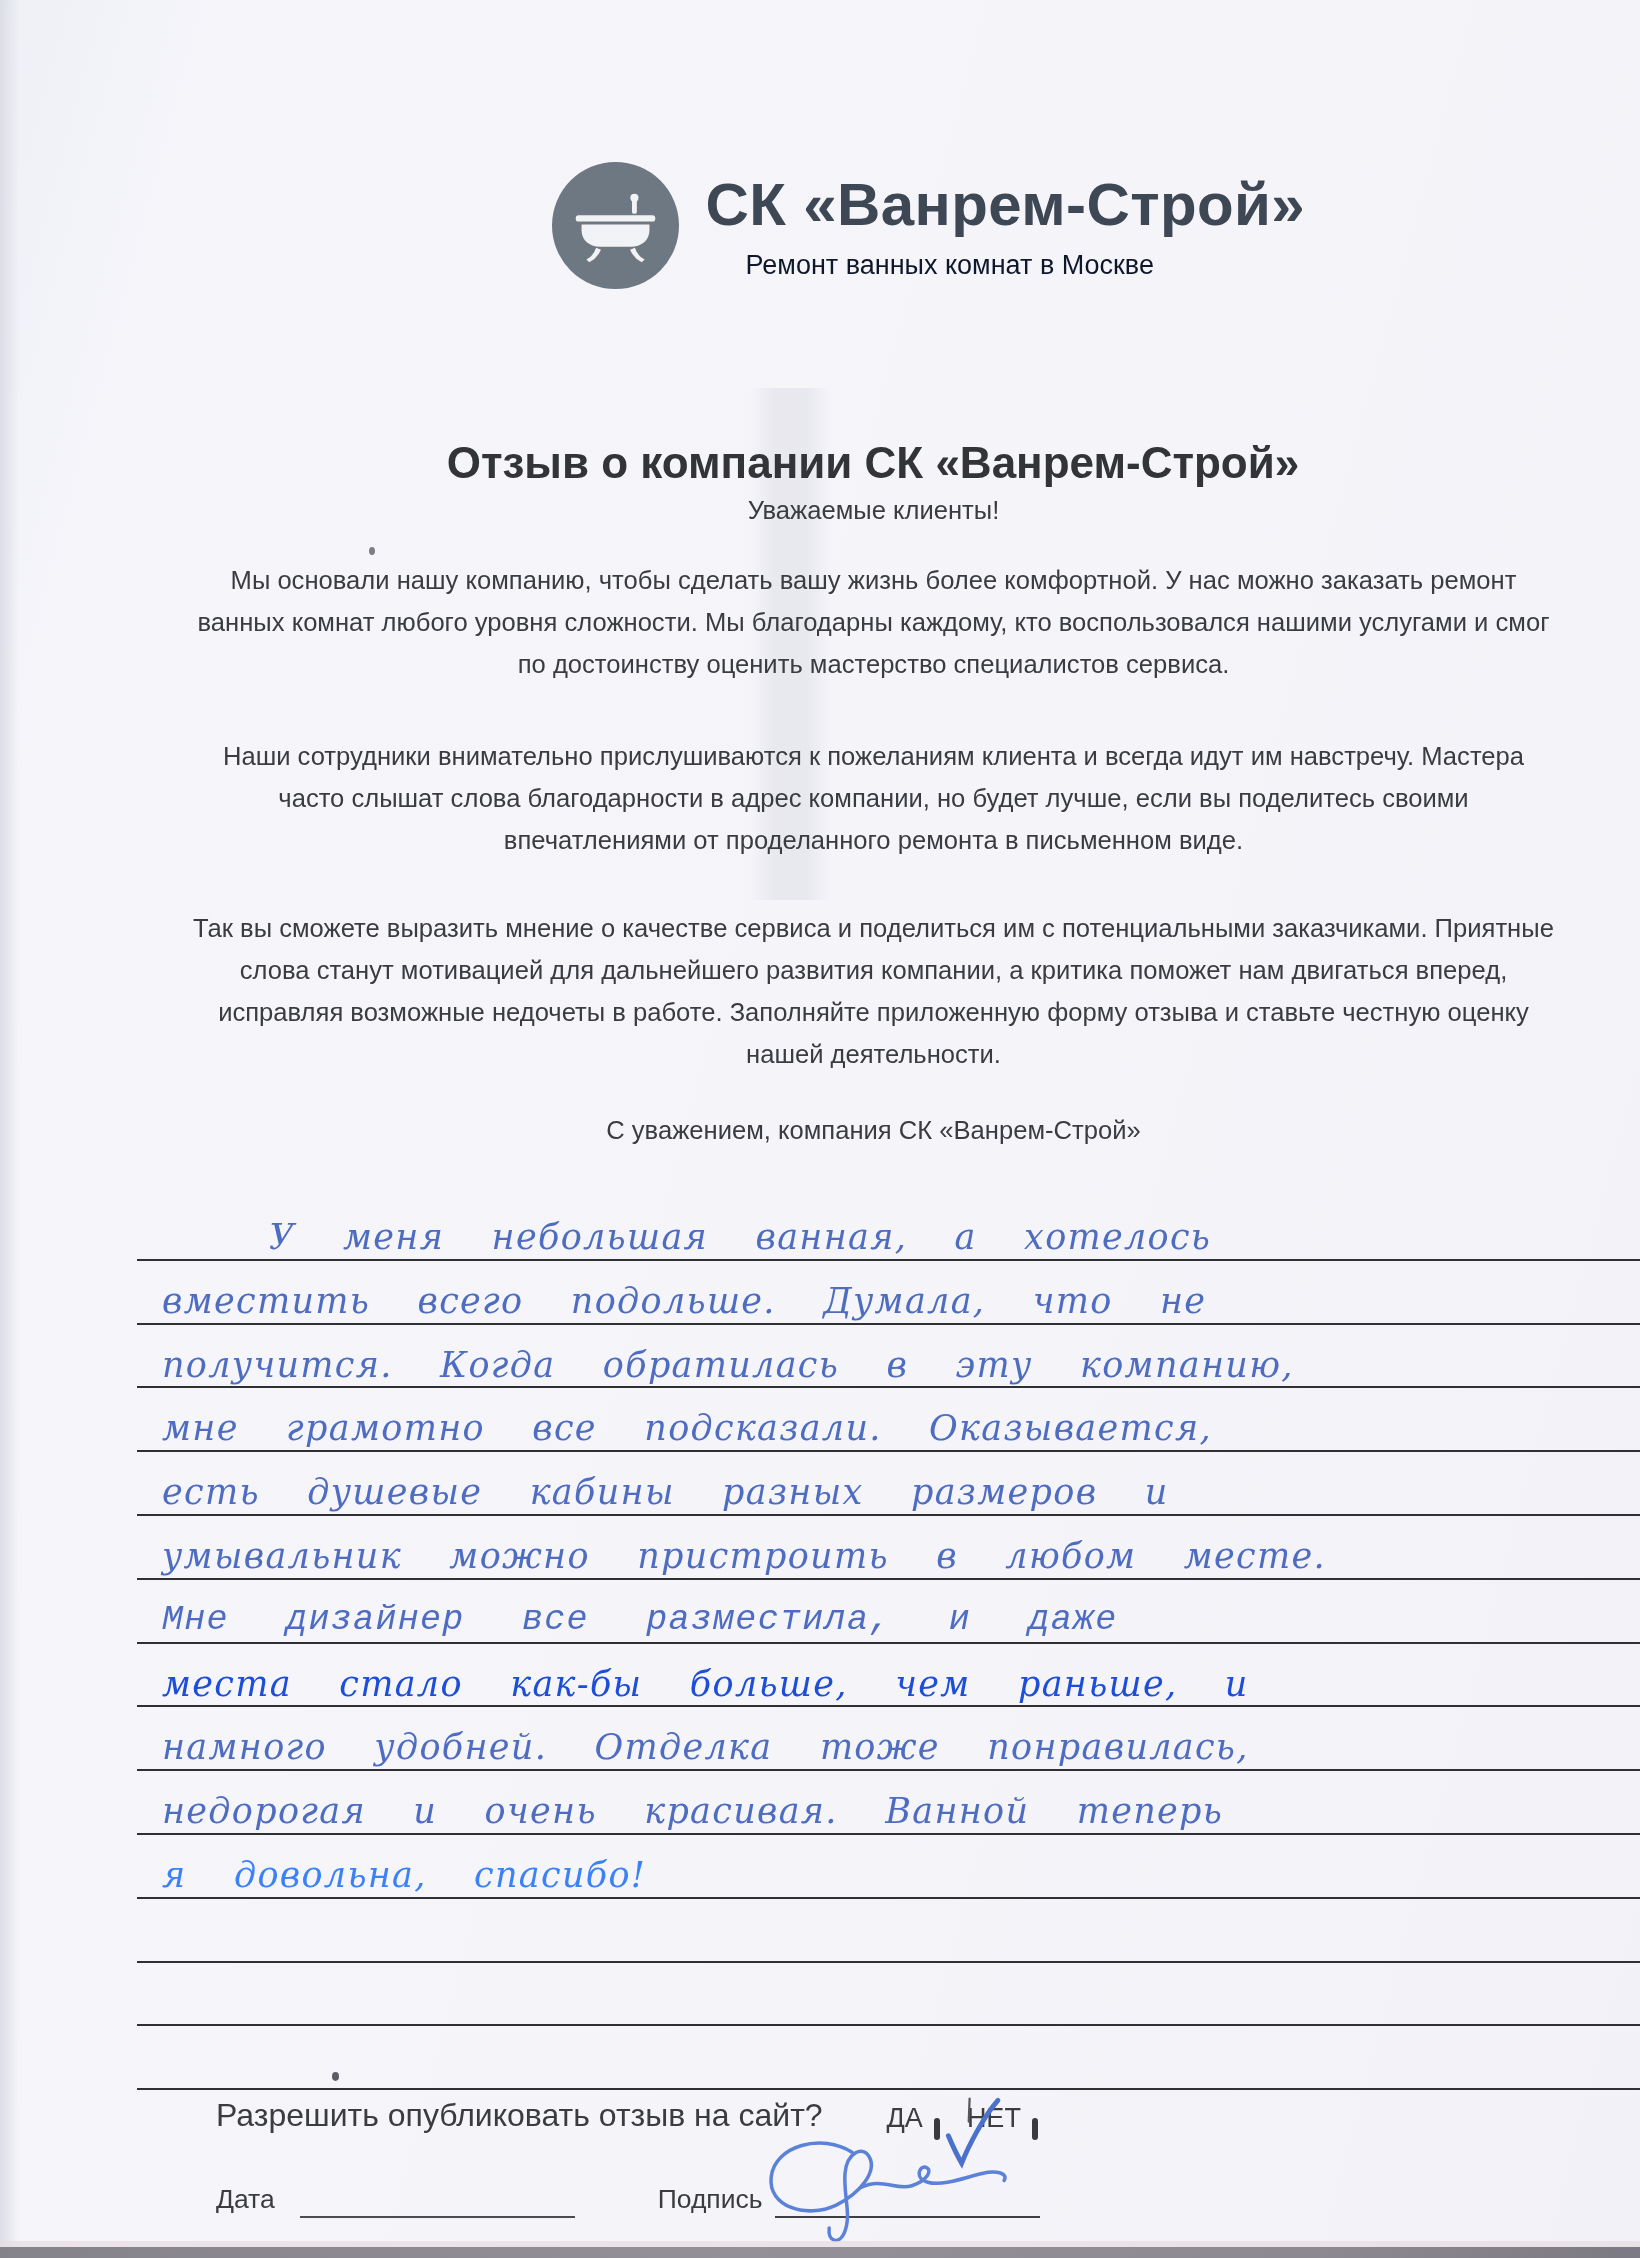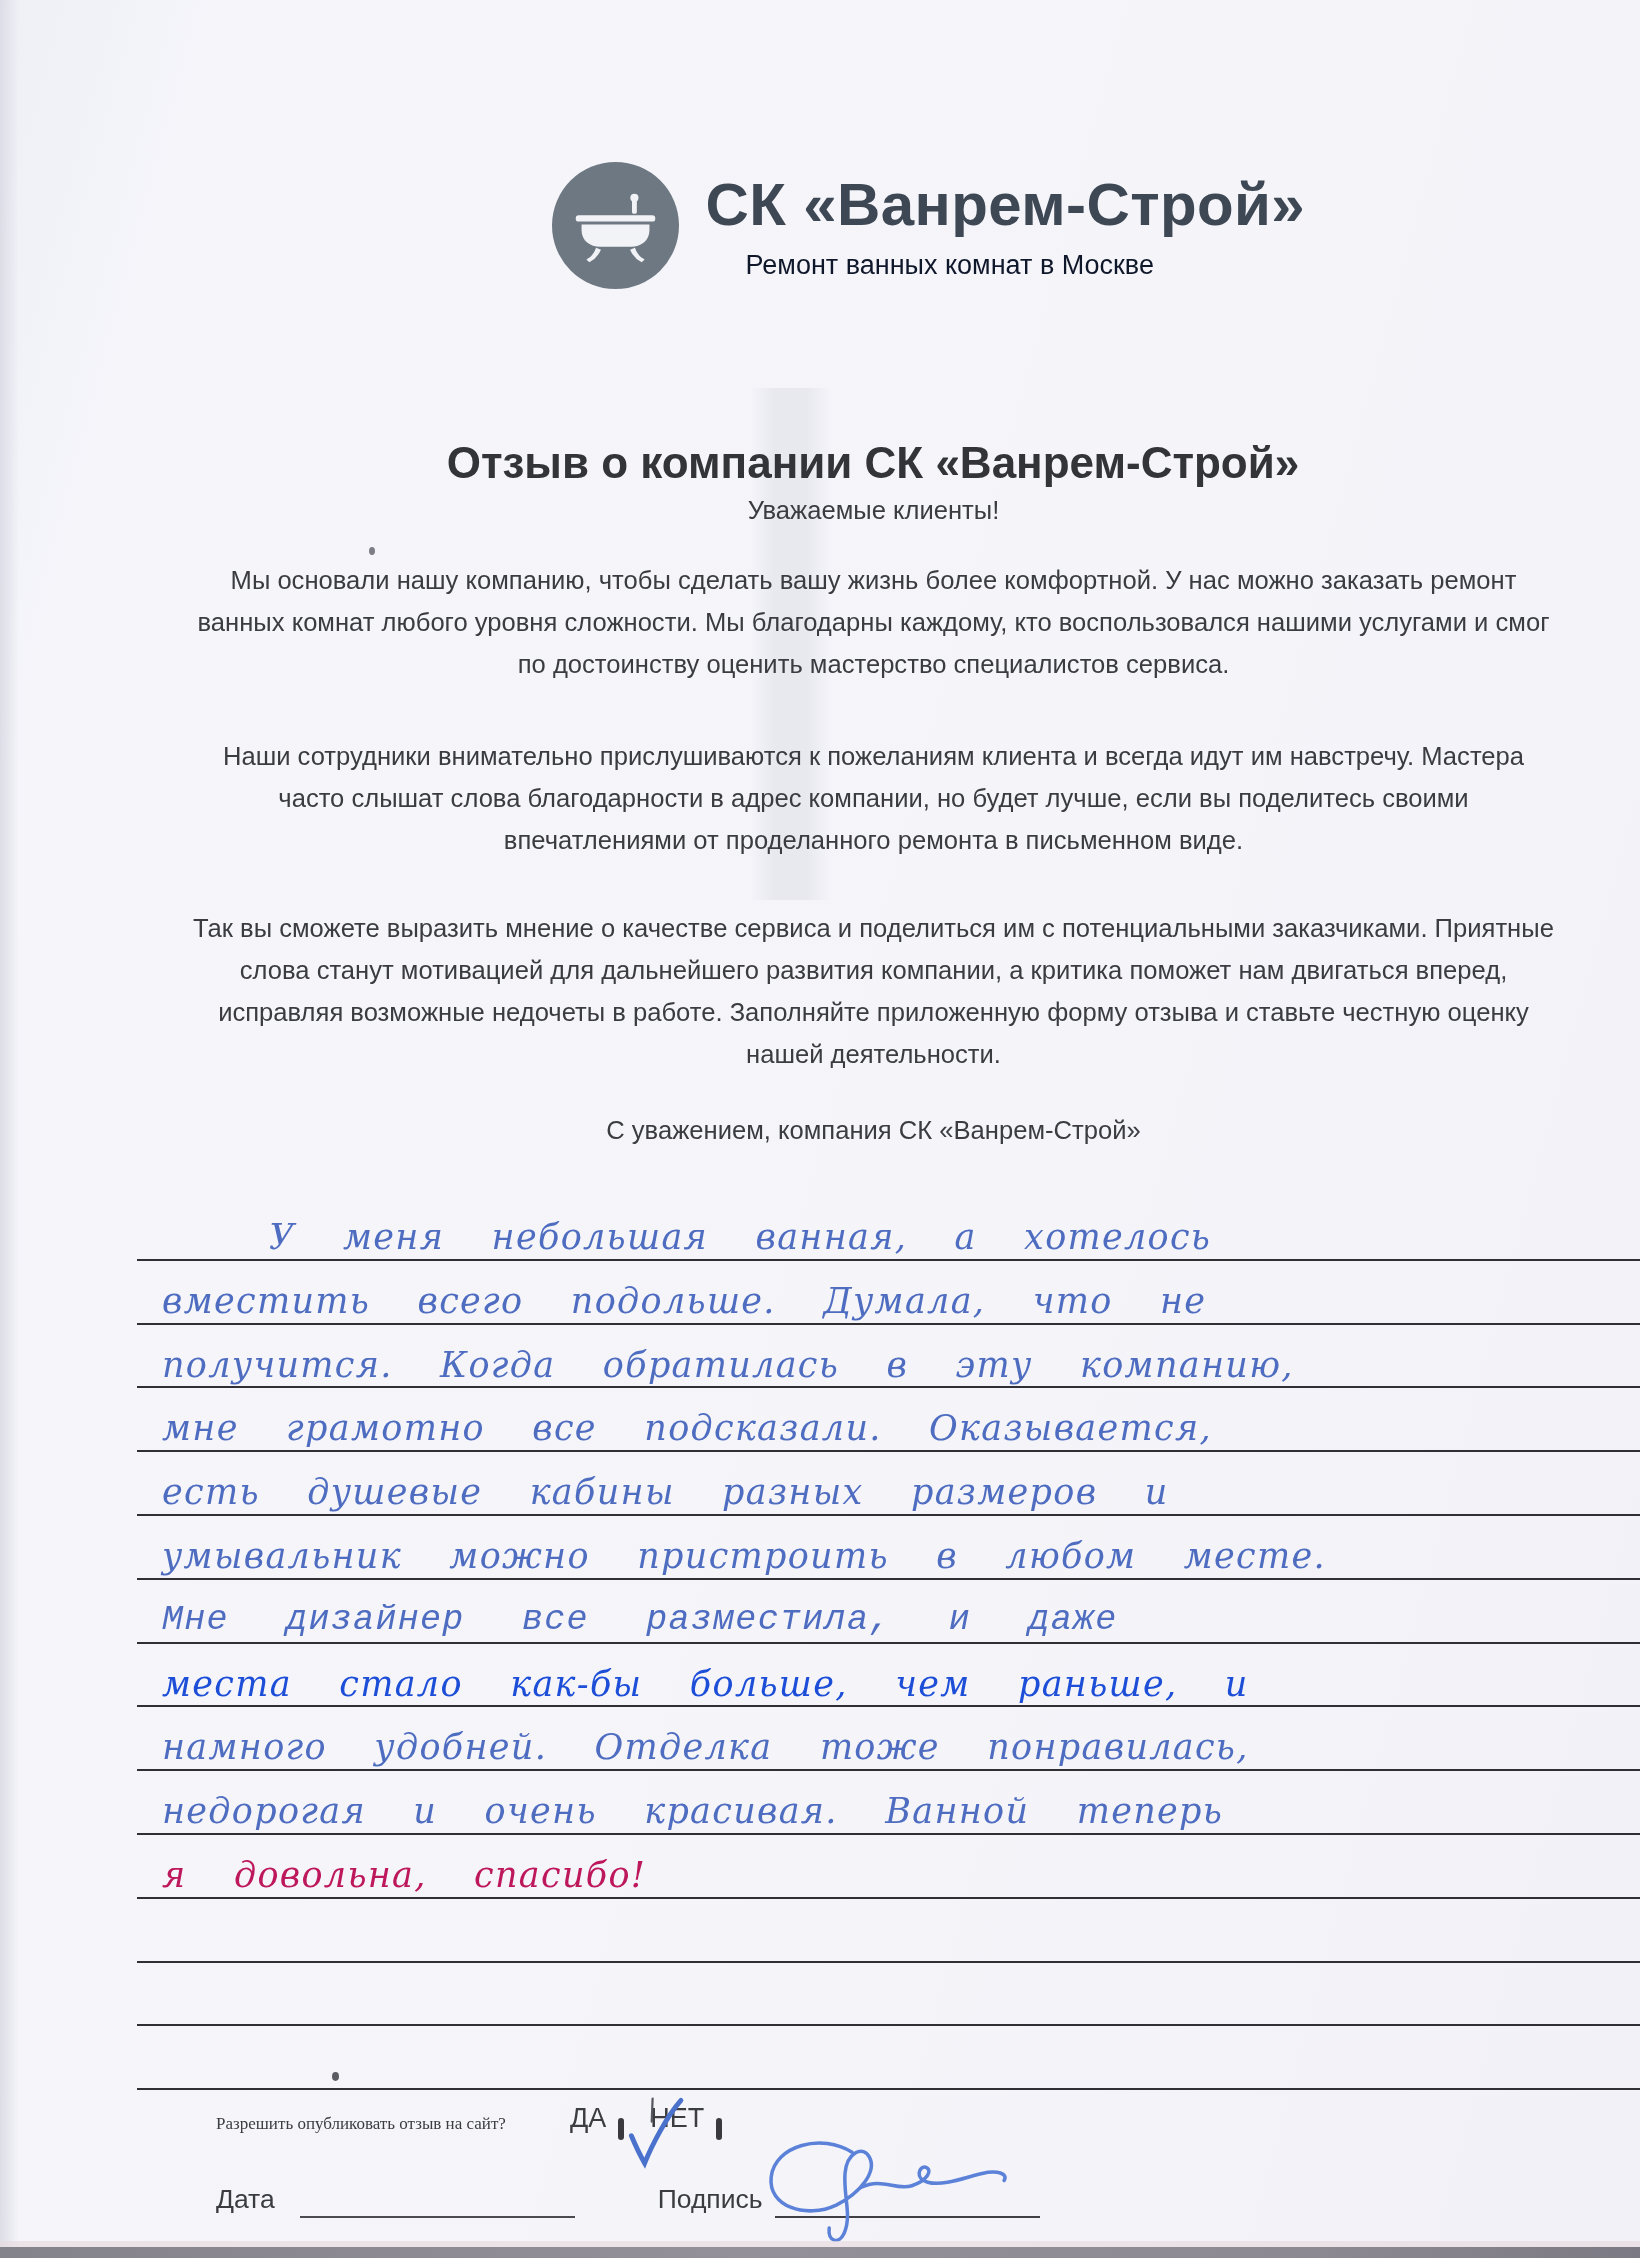--- a/index.html
+++ b/index.html
@@ -38,21 +38,21 @@
   .hw-section{left:137px;top:1197px;width:1504px;}
   .hw-line{height:60px;border-bottom:2.6px solid #303034;
     display:flex;align-items:flex-end;
     font-family:"DejaVu Serif",serif;font-style:italic;
     font-size:35px;color:#4e6cc0;
     letter-spacing:1.3px;word-spacing:35px;
     white-space:nowrap;padding-left:25px;padding-bottom:1.8px;}
   .hw-line.hw-indent{padding-left:132px;}
   
   .permission-row{left:216px;top:2082px;display:flex;align-items:flex-end;height:55px;}
-  .permission-question{font-size:17px;padding-bottom:3.5px;font-family:Liberation Serif, serif;}
+  .permission-question{font-size:32px;padding-bottom:3.5px;}
   .opt-label{font-size:27px;color:#3b3d41;padding-bottom:3.5px;}
   .yes-label{margin-left:64px;} .no-label{margin-left:26.5px;}
   .checkbox-wrap{position:relative;margin-left:11.5px;}
   .checkbox{width:39px;height:39px;border:3.5px solid #3a3a3e;border-radius:9.7px;background:transparent;}
   .checkmark-svg{position:absolute;left:1.8px;top:-26.5px;width:69px;height:78px;}
   
   .datesign-row{left:216px;top:2181px;display:flex;align-items:flex-end;height:37px;}
   .field-label{font-size:26.5px;padding-bottom:3.5px;}
   .blank-line{height:32px;border-bottom:2.6px solid #4b4b50;}
   .date-line{width:275px;margin-left:25px;}
@@ -115,21 +115,21 @@
   <div class="hw-line hw-indent" style="color: rgb(78, 108, 192);">У меня небольшая ванная, а хотелось</div>
   <div class="hw-line" style="color: rgb(78, 108, 192);">вместить всего подольше. Думала, что не</div>
   <div class="hw-line" style="color: rgb(78, 108, 192);">получится. Когда обратилась в эту компанию,</div>
   <div class="hw-line" style="color: rgb(78, 108, 192);">мне грамотно все подсказали. Оказывается,</div>
   <div class="hw-line" style="color: rgb(78, 108, 192);">есть душевые кабины разных размеров и</div>
   <div class="hw-line" style="color: rgb(78, 108, 192);">умывальник можно пристроить в любом месте.</div>
   <div class="hw-line" style="color: rgb(78, 108, 192); font-family: Liberation Mono, monospace;">Мне дизайнер все разместила, и даже</div>
   <div class="hw-line" style="color: #1d4ed8;">места стало как-бы больше, чем раньше, и</div>
   <div class="hw-line" style="color: rgb(78, 108, 192);">намного удобней. Отделка тоже понравилась,</div>
   <div class="hw-line" style="color: rgb(78, 108, 192);">недорогая и очень красивая. Ванной теперь</div>
-  <div class="hw-line" style="color: #be185d;">я довольна, спасибо!</div>
+  <div class="hw-line" style="color: #3b82f6;">я довольна, спасибо!</div>
   <div class="hw-line" style="color: rgb(78, 108, 192);"></div>
   <div class="hw-line" style="color: rgb(78, 108, 192);"></div>
   <div class="hw-line" style="color: rgb(78, 108, 192);"></div>
 </section>
 
 <div class="abs permission-row">
   <span class="permission-question">Разрешить опубликовать отзыв на сайт?</span>
   <span class="opt-label yes-label">ДА</span>
   <span class="checkbox-wrap">
     <span class="checkbox"></span>

